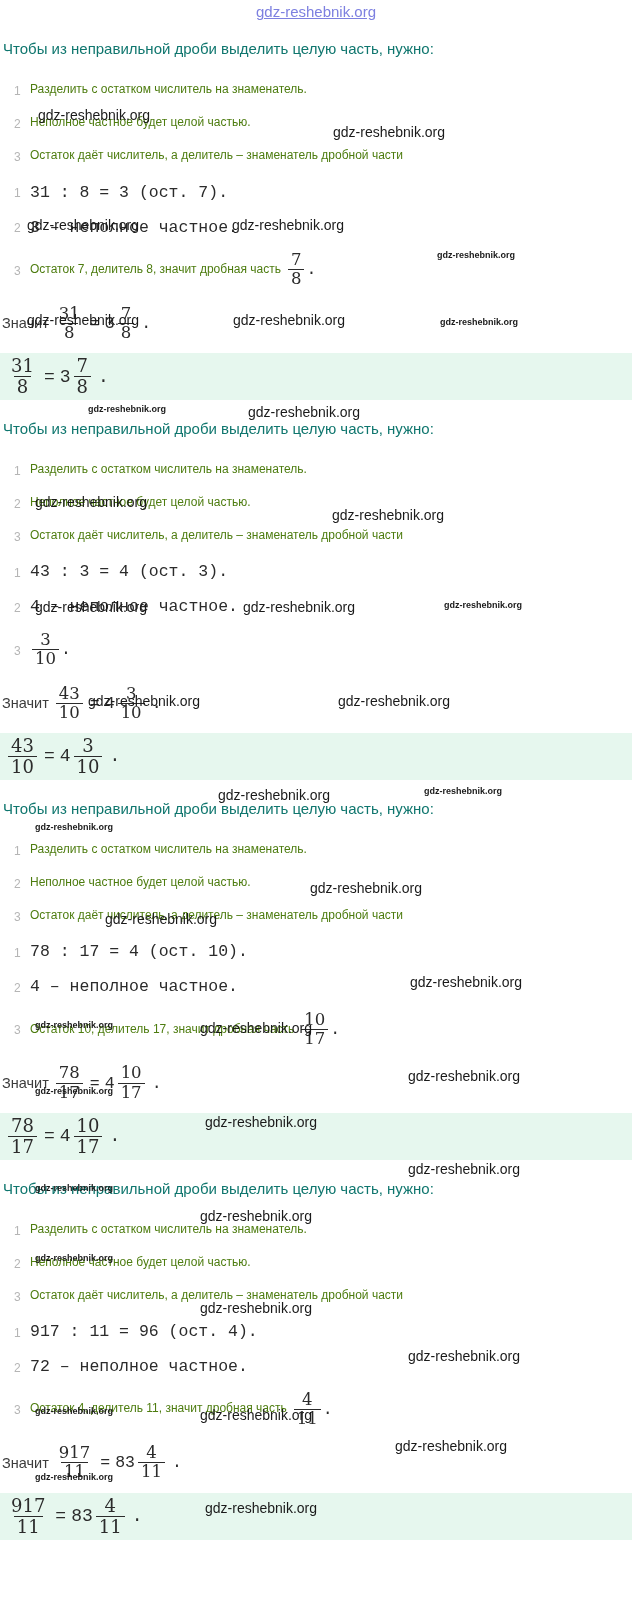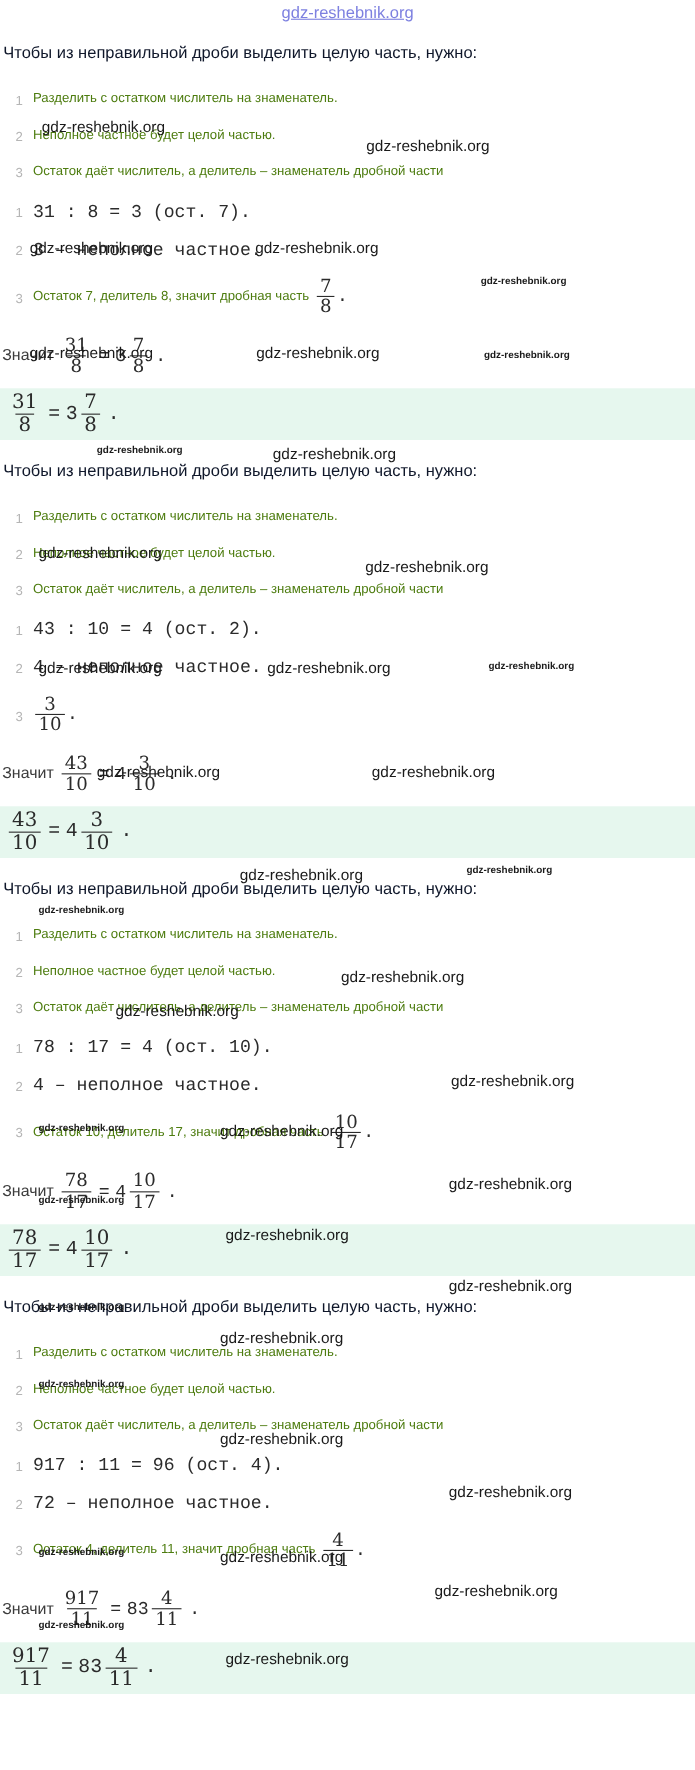--- a/index.html
+++ b/index.html
@@ -5,21 +5,21 @@
   * { margin:0; padding:0; box-sizing:border-box; }
   html,body { background:#ffffff; }
   body {
     width:632px; height:1609px; position:relative; overflow:hidden;
     font-family:"Liberation Sans", sans-serif; color:#3c3c3c;
   }
   .top-link-wrap { text-align:center; padding-top:3px; height:24px; }
   .top-link { font-size:15px; color:#7d80e0; text-decoration:underline; cursor:pointer; }
 
   .section { padding-top:6px; }
-  .intro { font-size:15px; color:#0f172a; margin:10px 0 25px 3px; }
+  .intro { font-size:15px; color:#0f766e; margin:10px 0 25px 3px; }
 
   ol.rules, ol.steps { list-style:none; }
   ol.rules { margin-bottom:10px; }
   ol.rules li { display:flex; align-items:flex-start; margin-bottom:14px; min-height:19px; }
   .li-num {
     flex:0 0 16px; margin-left:14px; font-size:12px; color:#b5b5b5; padding-top:2px;
   }
   .li-text { font-size:12px; color:#4d7c0f; line-height:1.3; }
 
   ol.steps li { display:flex; align-items:center; margin-bottom:13px; min-height:22px; }
@@ -137,21 +137,21 @@
       <span class="li-text">Неполное частное будет целой частью.</span>
     </li>
     <li>
       <span class="li-num">3</span>
       <span class="li-text">Остаток даёт числитель, а делитель – знаменатель дробной части</span>
     </li>
   </ol>
   <ol class="steps">
     <li>
       <span class="li-num">1</span>
-      <span class="math">43 : 10 = 4 (ост. 2).</span>
+      <span class="math">43 : 3 = 4 (ост. 3).</span>
     </li>
     <li>
       <span class="li-num">2</span>
       <span class="math">4 – неполное частное.</span>
     </li>
     <li>
       <span class="li-num">3</span>
       <span class="frac">
         <span class="num">3</span>
         <span class="den">10</span>

